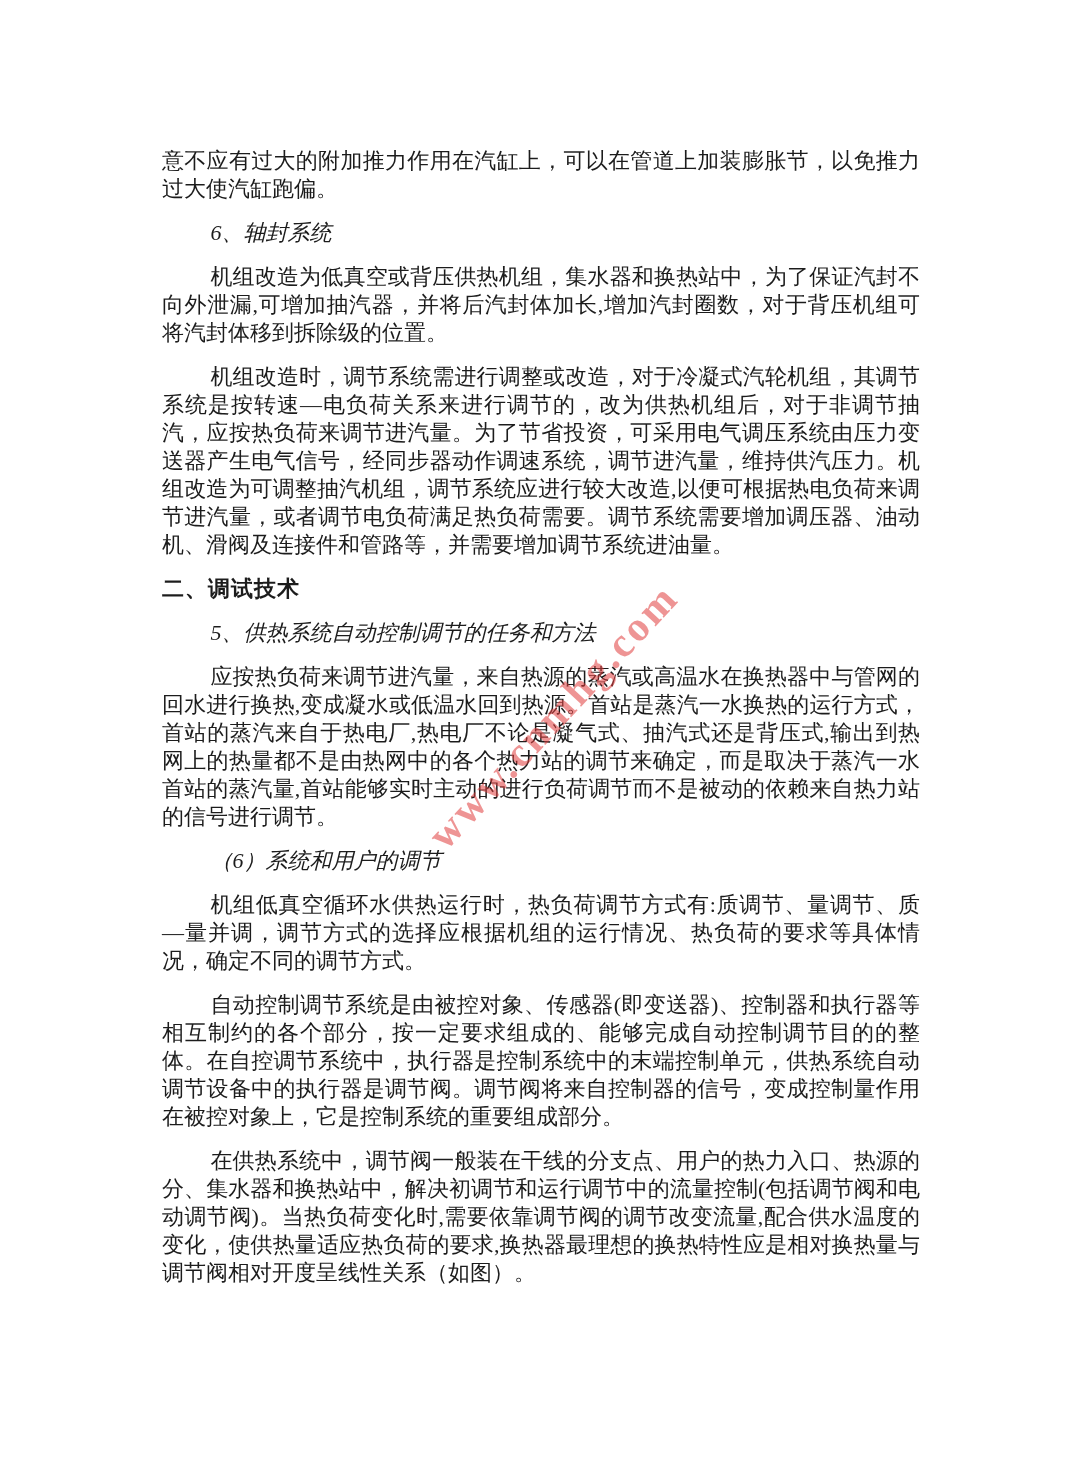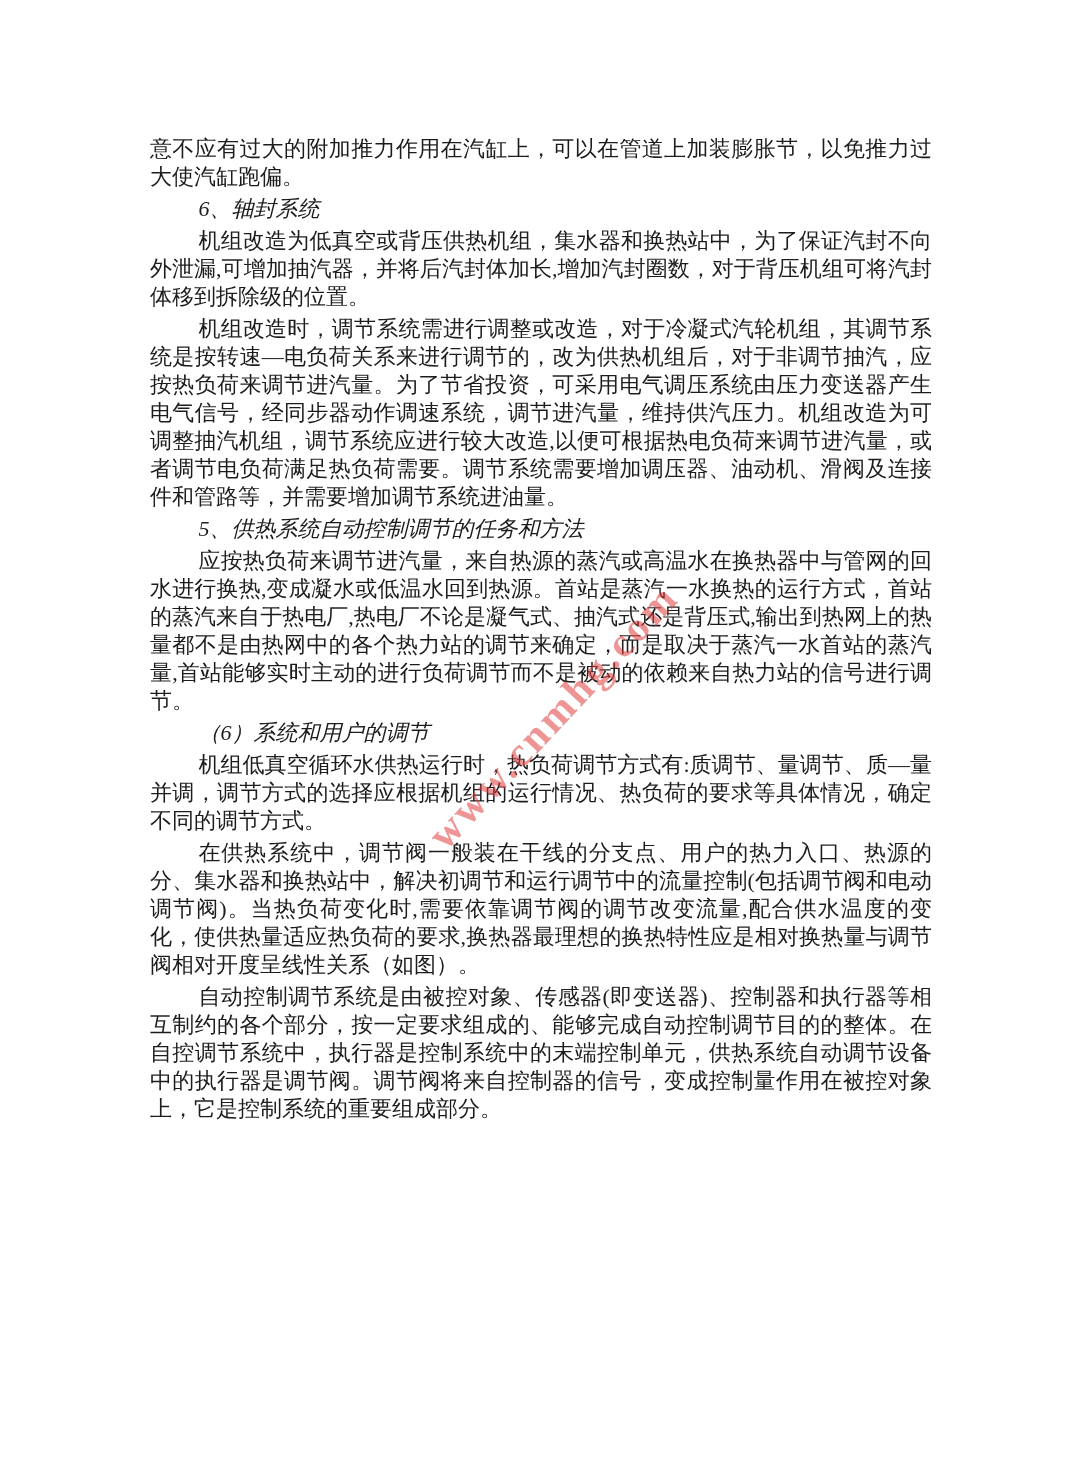--- a/index.html
+++ b/index.html
@@ -22,21 +22,21 @@
     top: 131px;
     width: 790px;
     color: #1c1c1c;
     font-size: 22px;
     line-height: 28px;
     text-align: justify;
     text-justify: inter-ideograph;
     z-index: 1;
   }
   .content p {
-    margin: 4px;
+    margin: 16px;
     padding: 0;
   }
   
   .para-cont { text-indent: 0; }
   
   .para-body { text-indent: 2.2em; }
   
   .para-sub  { text-indent: 2.2em; font-style: italic; }
   
   .para-section {
@@ -65,20 +65,21 @@
 <body>
 
 <div class="page">
   <div class="watermark">www.cnmhg.com</div>
   <div class="content">
 
   <p class="para-cont">意不应有过大的附加推力作用在汽缸上，可以在管道上加装膨胀节，以免推力过大使汽缸跑偏。</p>
       <p class="para-sub">6、轴封系统</p>
       <p class="para-body">机组改造为低真空或背压供热机组，集水器和换热站中，为了保证汽封不向外泄漏,可增加抽汽器，并将后汽封体加长,增加汽封圈数，对于背压机组可将汽封体移到拆除级的位置。</p>
       <p class="para-body">机组改造时，调节系统需进行调整或改造，对于冷凝式汽轮机组，其调节系统是按转速—电负荷关系来进行调节的，改为供热机组后，对于非调节抽汽，应按热负荷来调节进汽量。为了节省投资，可采用电气调压系统由压力变送器产生电气信号，经同步器动作调速系统，调节进汽量，维持供汽压力。机组改造为可调整抽汽机组，调节系统应进行较大改造,以便可根据热电负荷来调节进汽量，或者调节电负荷满足热负荷需要。调节系统需要增加调压器、油动机、滑阀及连接件和管路等，并需要增加调节系统进油量。</p>
+      <p class="para-section">二、调试技术</p>
       <p class="para-sub">5、供热系统自动控制调节的任务和方法</p>
       <p class="para-body">应按热负荷来调节进汽量，来自热源的蒸汽或高温水在换热器中与管网的回水进行换热,变成凝水或低温水回到热源。首站是蒸汽一水换热的运行方式，首站的蒸汽来自于热电厂,热电厂不论是凝气式、抽汽式还是背压式,输出到热网上的热量都不是由热网中的各个热力站的调节来确定，而是取决于蒸汽一水首站的蒸汽量,首站能够实时主动的进行负荷调节而不是被动的依赖来自热力站的信号进行调节。</p>
       <p class="para-sub">（6）系统和用户的调节</p>
       <p class="para-body">机组低真空循环水供热运行时，热负荷调节方式有:质调节、量调节、质—量并调，调节方式的选择应根据机组的运行情况、热负荷的要求等具体情况，确定不同的调节方式。</p>
+      <p class="para-body">自动控制调节系统是由被控对象、传感器(即变送器)、控制器和执行器等相互制约的各个部分，按一定要求组成的、能够完成自动控制调节目的的整体。在自控调节系统中，执行器是控制系统中的末端控制单元，供热系统自动调节设备中的执行器是调节阀。调节阀将来自控制器的信号，变成控制量作用在被控对象上，它是控制系统的重要组成部分。</p>
       <p class="para-body">在供热系统中，调节阀一般装在干线的分支点、用户的热力入口、热源的分、集水器和换热站中，解决初调节和运行调节中的流量控制(包括调节阀和电动调节阀)。当热负荷变化时,需要依靠调节阀的调节改变流量,配合供水温度的变化，使供热量适应热负荷的要求,换热器最理想的换热特性应是相对换热量与调节阀相对开度呈线性关系（如图）。</p>
-      <p class="para-body">自动控制调节系统是由被控对象、传感器(即变送器)、控制器和执行器等相互制约的各个部分，按一定要求组成的、能够完成自动控制调节目的的整体。在自控调节系统中，执行器是控制系统中的末端控制单元，供热系统自动调节设备中的执行器是调节阀。调节阀将来自控制器的信号，变成控制量作用在被控对象上，它是控制系统的重要组成部分。</p>
     </div>
 </div>
 
 </body></html>

